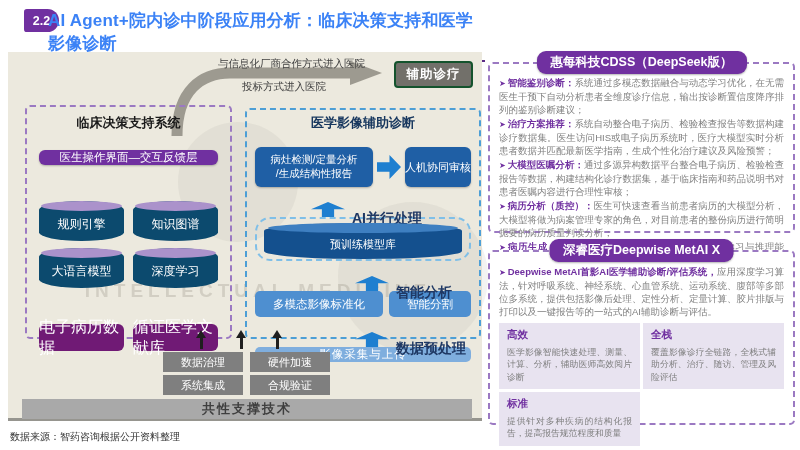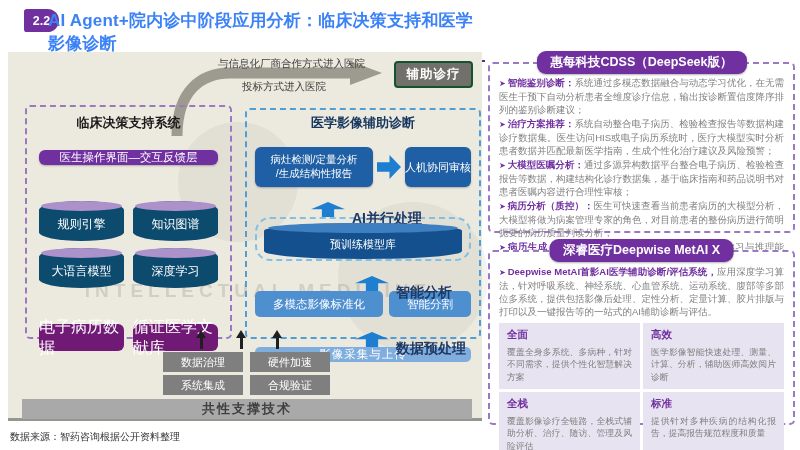--- a/index.html
+++ b/index.html
@@ -211,24 +211,20 @@
 </div>
 
 <div class="panel panel-2">
   <div class="pill">深睿医疗Deepwise MetAI X</div>
   <div class="panel-body">
     <p class="bullet">
       <span class="mk">➤</span><span class="lead">Deepwise MetAI首影AI医学辅助诊断/评估系统，</span><span>应用深度学习算法，针对呼吸系统、神经系统、心血管系统、运动系统、腹部等多部位多系统，提供包括影像后处理、定性分析、定量计算、胶片排版与打印以及一键报告等的一站式的AI辅助诊断与评估。</span>
     </p>
     <div class="quad-grid">
       <div class="qcell">
-        <div class="qhead">全面</div>
-        <div class="qtext">覆盖全身多系统、多病种，针对不同需求，提供个性化智慧解决方案</div>
-      </div>
-      <div class="qcell">
         <div class="qhead">高效</div>
         <div class="qtext">医学影像智能快速处理、测量、计算、分析，辅助医师高效阅片诊断</div>
       </div>
       <div class="qcell">
         <div class="qhead">全栈</div>
         <div class="qtext">覆盖影像诊疗全链路，全栈式辅助分析、治疗、随访、管理及风险评估</div>
       </div>
       <div class="qcell">
         <div class="qhead">标准</div>
         <div class="qtext">提供针对多种疾病的结构化报告，提高报告规范程度和质量</div>

